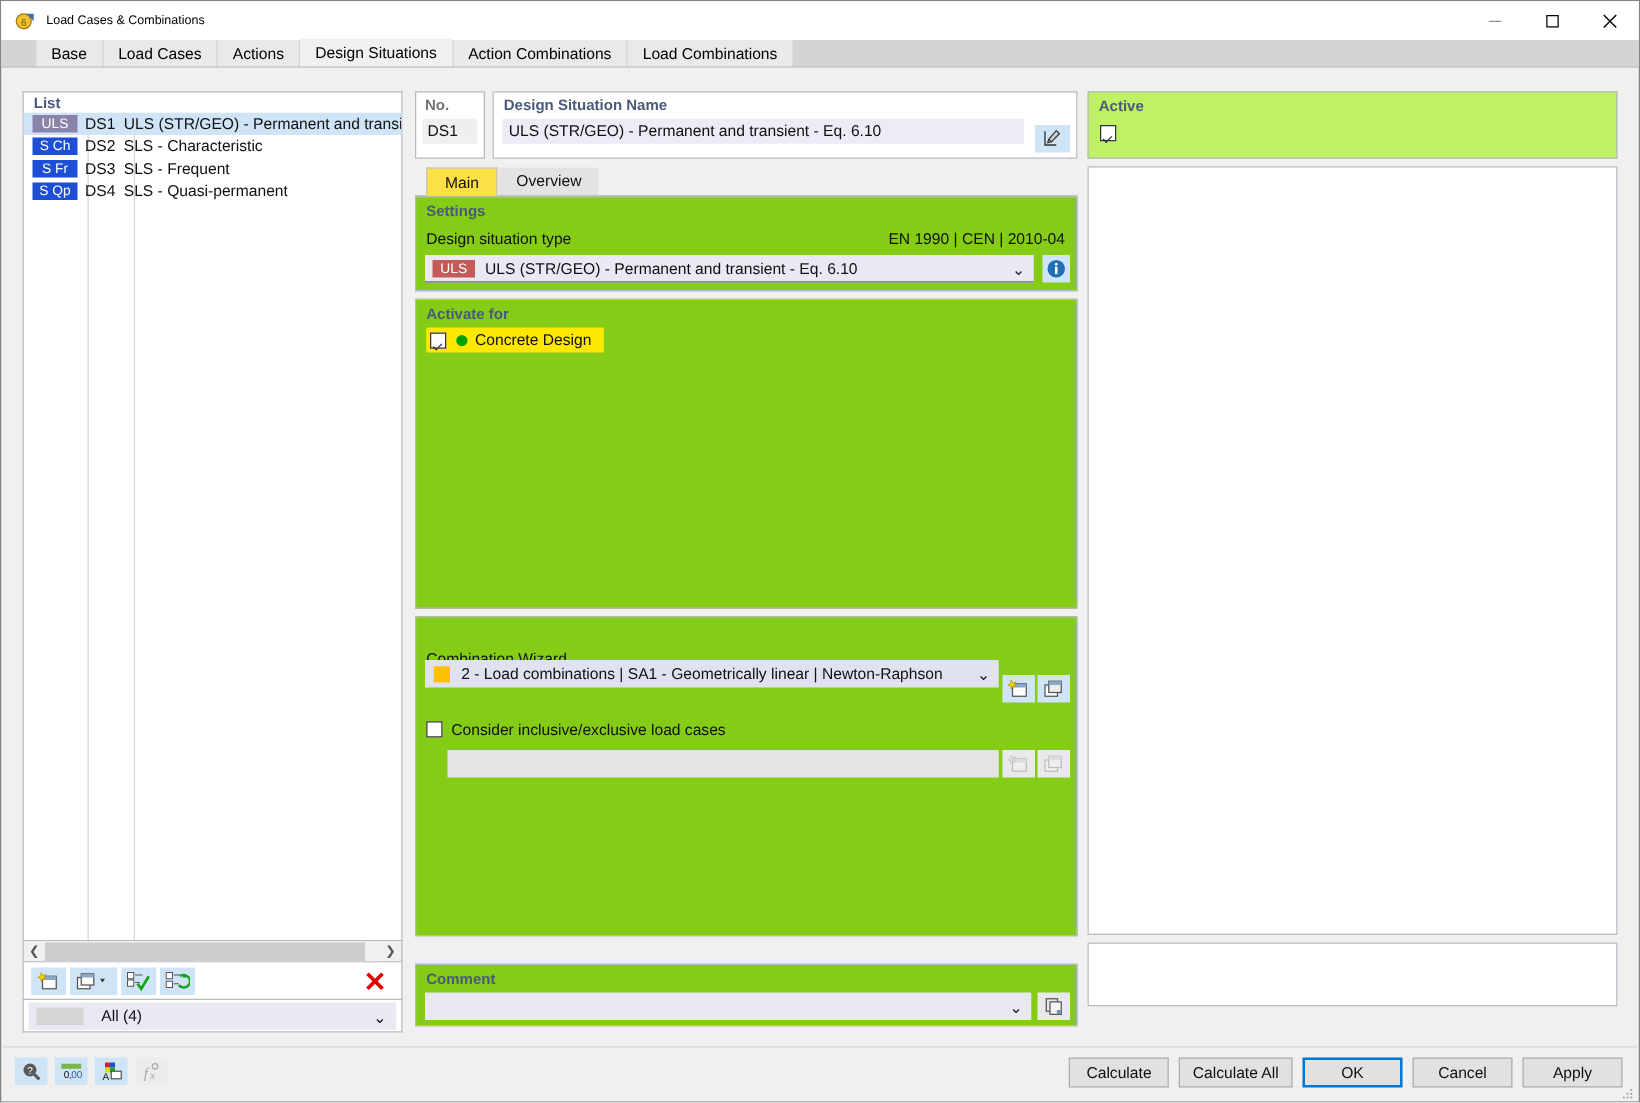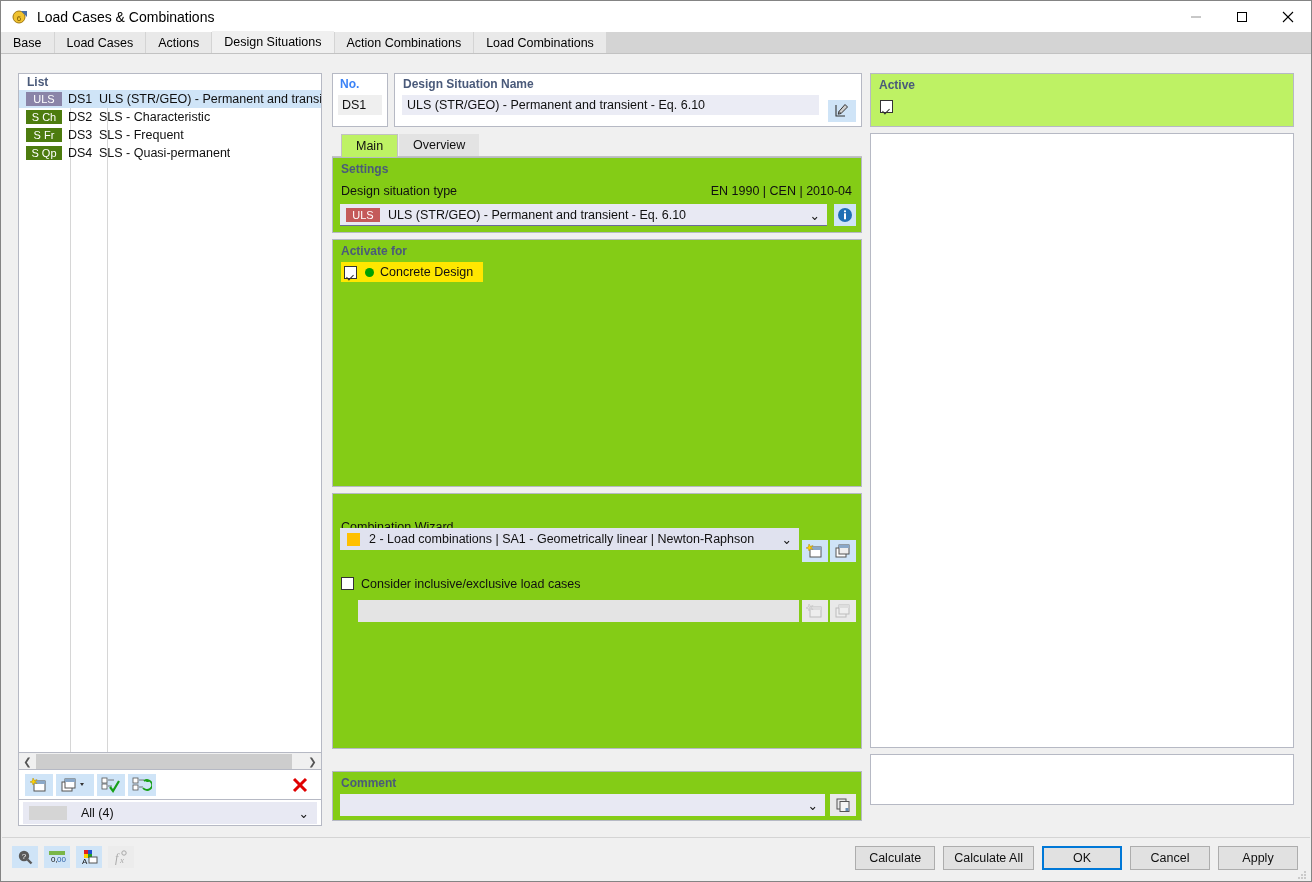--- a/index.html
+++ b/index.html
@@ -19,26 +19,26 @@
   .bg-sliver2 { position:absolute; left:7px; top:0; width:9px; height:882px; background:#ececed; }
 
   
   .window { position:absolute; left:0; top:0; width:1312px; height:882px; background:#f0f0f0;
             border:1px solid #848484; }
 
   
   .titlebar { height:31px; background:#ffffff; display:flex; align-items:center;
               position:relative; }
   .title-icon { width:18px; height:18px; margin-left:10px; margin-right:8px; position:relative; flex:none; }
-  .title-text { font-size:14px; color:#000; }
+  .title-text { font-size:10px; color:#000; }
   .win-btns { position:absolute; right:0; top:0; height:31px; display:flex; }
   .win-btn { width:46px; height:31px; display:flex; align-items:center; justify-content:center; }
 
   
-  .tabstrip { height:22px; background:#d4d4d4; position:relative; padding-left:0; display:flex;
+  .tabstrip { height:22px; background:#d4d4d4; position:relative; padding-left:28px; display:flex;
               align-items:flex-end; border-bottom:1px solid #c2c2c2; }
   .tab { height:21px; padding:0 12px; display:flex; align-items:center; font-size:12.5px;
          background:#e9e9e9; color:#000; margin-right:1px; }
   .tab.active { background:#f0f0f0; height:22px; }
 
   
   .client { position:absolute; left:1px; top:64px; width:1308px; height:771px; background:#f0f0f0; }
 
   
   .list-panel { position:absolute; left:16px; top:8px; width:304px; height:568px; }
@@ -47,21 +47,21 @@
                border-bottom:none; }
   .list-body { position:relative; height:663px; background:#ffffff; border:1px solid #b6b9c4;
                border-top:none; overflow:hidden; }
   .list-col-div { position:absolute; left:51px; top:0; width:1px; height:663px; background:#d6d6d6; }
   .list-col-div2 { position:absolute; left:88px; top:0; width:1px; height:663px; background:#d6d6d6; }
   .list-row { height:18px; display:flex; align-items:center; position:relative; }
   .list-row.sel { background:#cfe4f7; }
   .badge { width:36px; height:14px; margin-left:7px; display:flex; align-items:center;
            justify-content:center; font-size:11px; color:#ffffff; flex:none; }
   .badge.uls { background:#8a84a8; }
-  .badge.sls { background:#4d7c0f; }
+  .badge.sls { background:#1d4ed8; }
   .row-no { width:31px; margin-left:6px; font-size:12.5px; flex:none; }
   .row-name { font-size:12.5px; white-space:nowrap; overflow:hidden; }
 
   
   .hscroll { height:17px; background:#f0f0f0; border:1px solid #b6b9c4; border-top:none;
              display:flex; align-items:center; position:relative; }
   .hs-arrow { width:17px; height:15px; display:flex; align-items:center; justify-content:center;
               font-size:10px; color:#555; }
   .hs-track { flex:1; height:15px; background:#f0f0f0; position:relative; }
   .hs-thumb { position:absolute; left:0; top:0; width:256px; height:15px; background:#cdcdcd; }
@@ -82,36 +82,36 @@
               position:relative; }
   .lf-swatch { width:38px; height:14px; background:#d5d5d5; margin-left:6px; flex:none; }
   .lf-label { margin-left:14px; font-size:12.5px; }
   .lf-caret { position:absolute; right:8px; top:4px; }
 
   
   .mid { position:absolute; left:330px; top:8px; width:530px; height:752px; }
 
   .idrow { display:flex; height:54px; }
   .idbox { width:56px; background:#ffffff; border:1px solid #b6b9c4; margin-right:6px; }
-  .idbox .hd { color:#3b82f6; font-weight:bold; font-size:12px; padding:3px 16px 0 7px; }
+  .idbox .hd { color:#737373; font-weight:bold; font-size:12px; padding:3px 16px 0 7px; }
   .idbox .vl { margin:4px 5px 0 5px; height:20px; background:#efefef; display:flex;
                align-items:center; padding-left:4px; font-size:12.5px; }
   .namebox { flex:1; background:#ffffff; border:1px solid #b6b9c4; position:relative; }
   .namebox .hd { color:#4a5a7a; font-weight:bold; font-size:12px; padding:3px 0 0 8px; }
   .namebox .field { margin:4px 42px 0 7px; height:20px; background:#ebecf5;
                     display:flex; align-items:center; padding-left:5px; font-size:12.5px; }
   .edit-btn { position:absolute; right:5px; top:26px; width:28px; height:22px; background:#cfe4f7;
               display:flex; align-items:center; justify-content:center; }
 
   
   .subtabs { margin-top:7px; height:23px; display:flex; align-items:flex-end; padding-left:9px;
              border-bottom:1px solid #c2c2c2; }
   .subtab { height:22px; padding:0 14px; display:flex; align-items:center; font-size:12.5px;
             background:#e3e3e3; margin-right:1px; }
-  .subtab.active { background:#bef264; height:23px; border:1px solid #c2c2c2; border-bottom:none;
+  .subtab.active { background:#fde047; height:23px; border:1px solid #c2c2c2; border-bottom:none;
                    margin-bottom:-1px; }
 
   .panel { background:#84cc16; border:1px solid #b6b9c4; }
   .panel-title { color:#4a5a7a; font-weight:bold; font-size:12px; padding:4px 0 0 8px; }
   .lbl { font-size:12.5px; }
 
   .settings { margin-top:0; height:76px; position:relative; }
   .dst-label { position:absolute; left:8px; top:26px; }
   .dst-std { position:absolute; right:9px; top:26px; font-size:12.5px; }
   .dst-combo { position:absolute; left:7px; top:46px; right:34px; height:22px; background:#e8e9f3;

